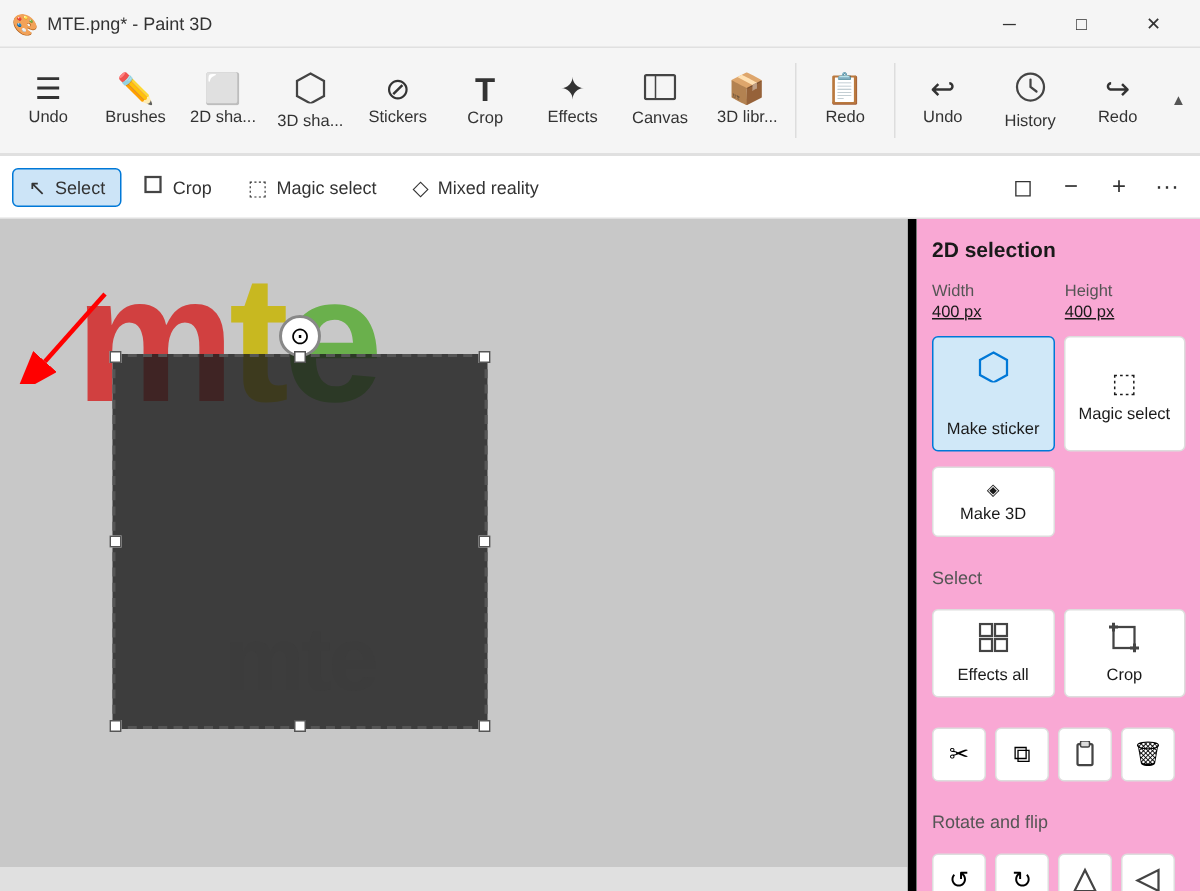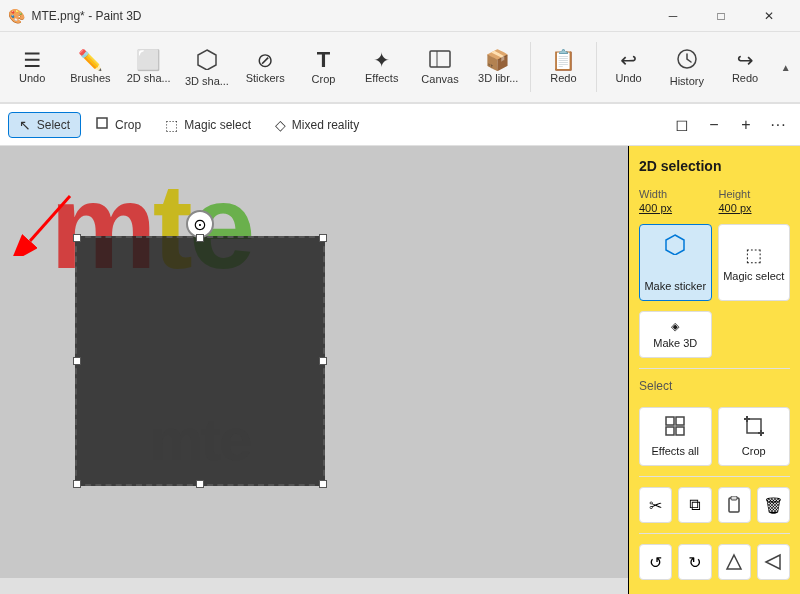--- a/index.html
+++ b/index.html
@@ -182,23 +182,23 @@
     
     .red-arrow {
       position: absolute;
       top: 40px;
       left: 10px;
       pointer-events: none;
     }
 
     
     .right-panel {
-      width: 172px;
-      background: #fde047;
-      border-left: 1px solid #000000;
+      width: 195px;
+      background: #f9a8d4;
+      border-left: 6px solid #000000;
       padding: 12px 10px;
       display: flex;
       flex-direction: column;
       gap: 10px;
       overflow-y: auto;
     }
     .panel-title {
       font-size: 14px;
       font-weight: 600;
       color: #1a1a1a;
@@ -507,20 +507,21 @@
         <svg width="18" height="18" viewBox="0 0 18 18">
             <rect x="4" y="2" width="10" height="14" rx="1" stroke="#444" stroke-width="1.5" fill="none"></rect>
             <rect x="6" y="0" width="6" height="4" rx="1" stroke="#444" stroke-width="1" fill="#ddd"></rect>
           </svg>
       </button>
       <button class="panel-icon-btn" title="Delete">🗑</button>
     </div>
 
     <div class="panel-divider"></div>
 
+    <div class="panel-section-label">Rotate and flip</div>
     <div class="panel-icon-row">
       <button class="panel-icon-btn" title="Rotate left">↺</button>
       <button class="panel-icon-btn" title="Rotate right">↻</button>
       <button class="panel-icon-btn" title="Flip vertical">
         <svg width="18" height="18" viewBox="0 0 18 18">
             <polygon points="9,2 16,16 2,16" stroke="#444" stroke-width="1.5" fill="none"></polygon>
           </svg>
       </button>
       <button class="panel-icon-btn" title="Flip horizontal">
         <svg width="18" height="18" viewBox="0 0 18 18">

